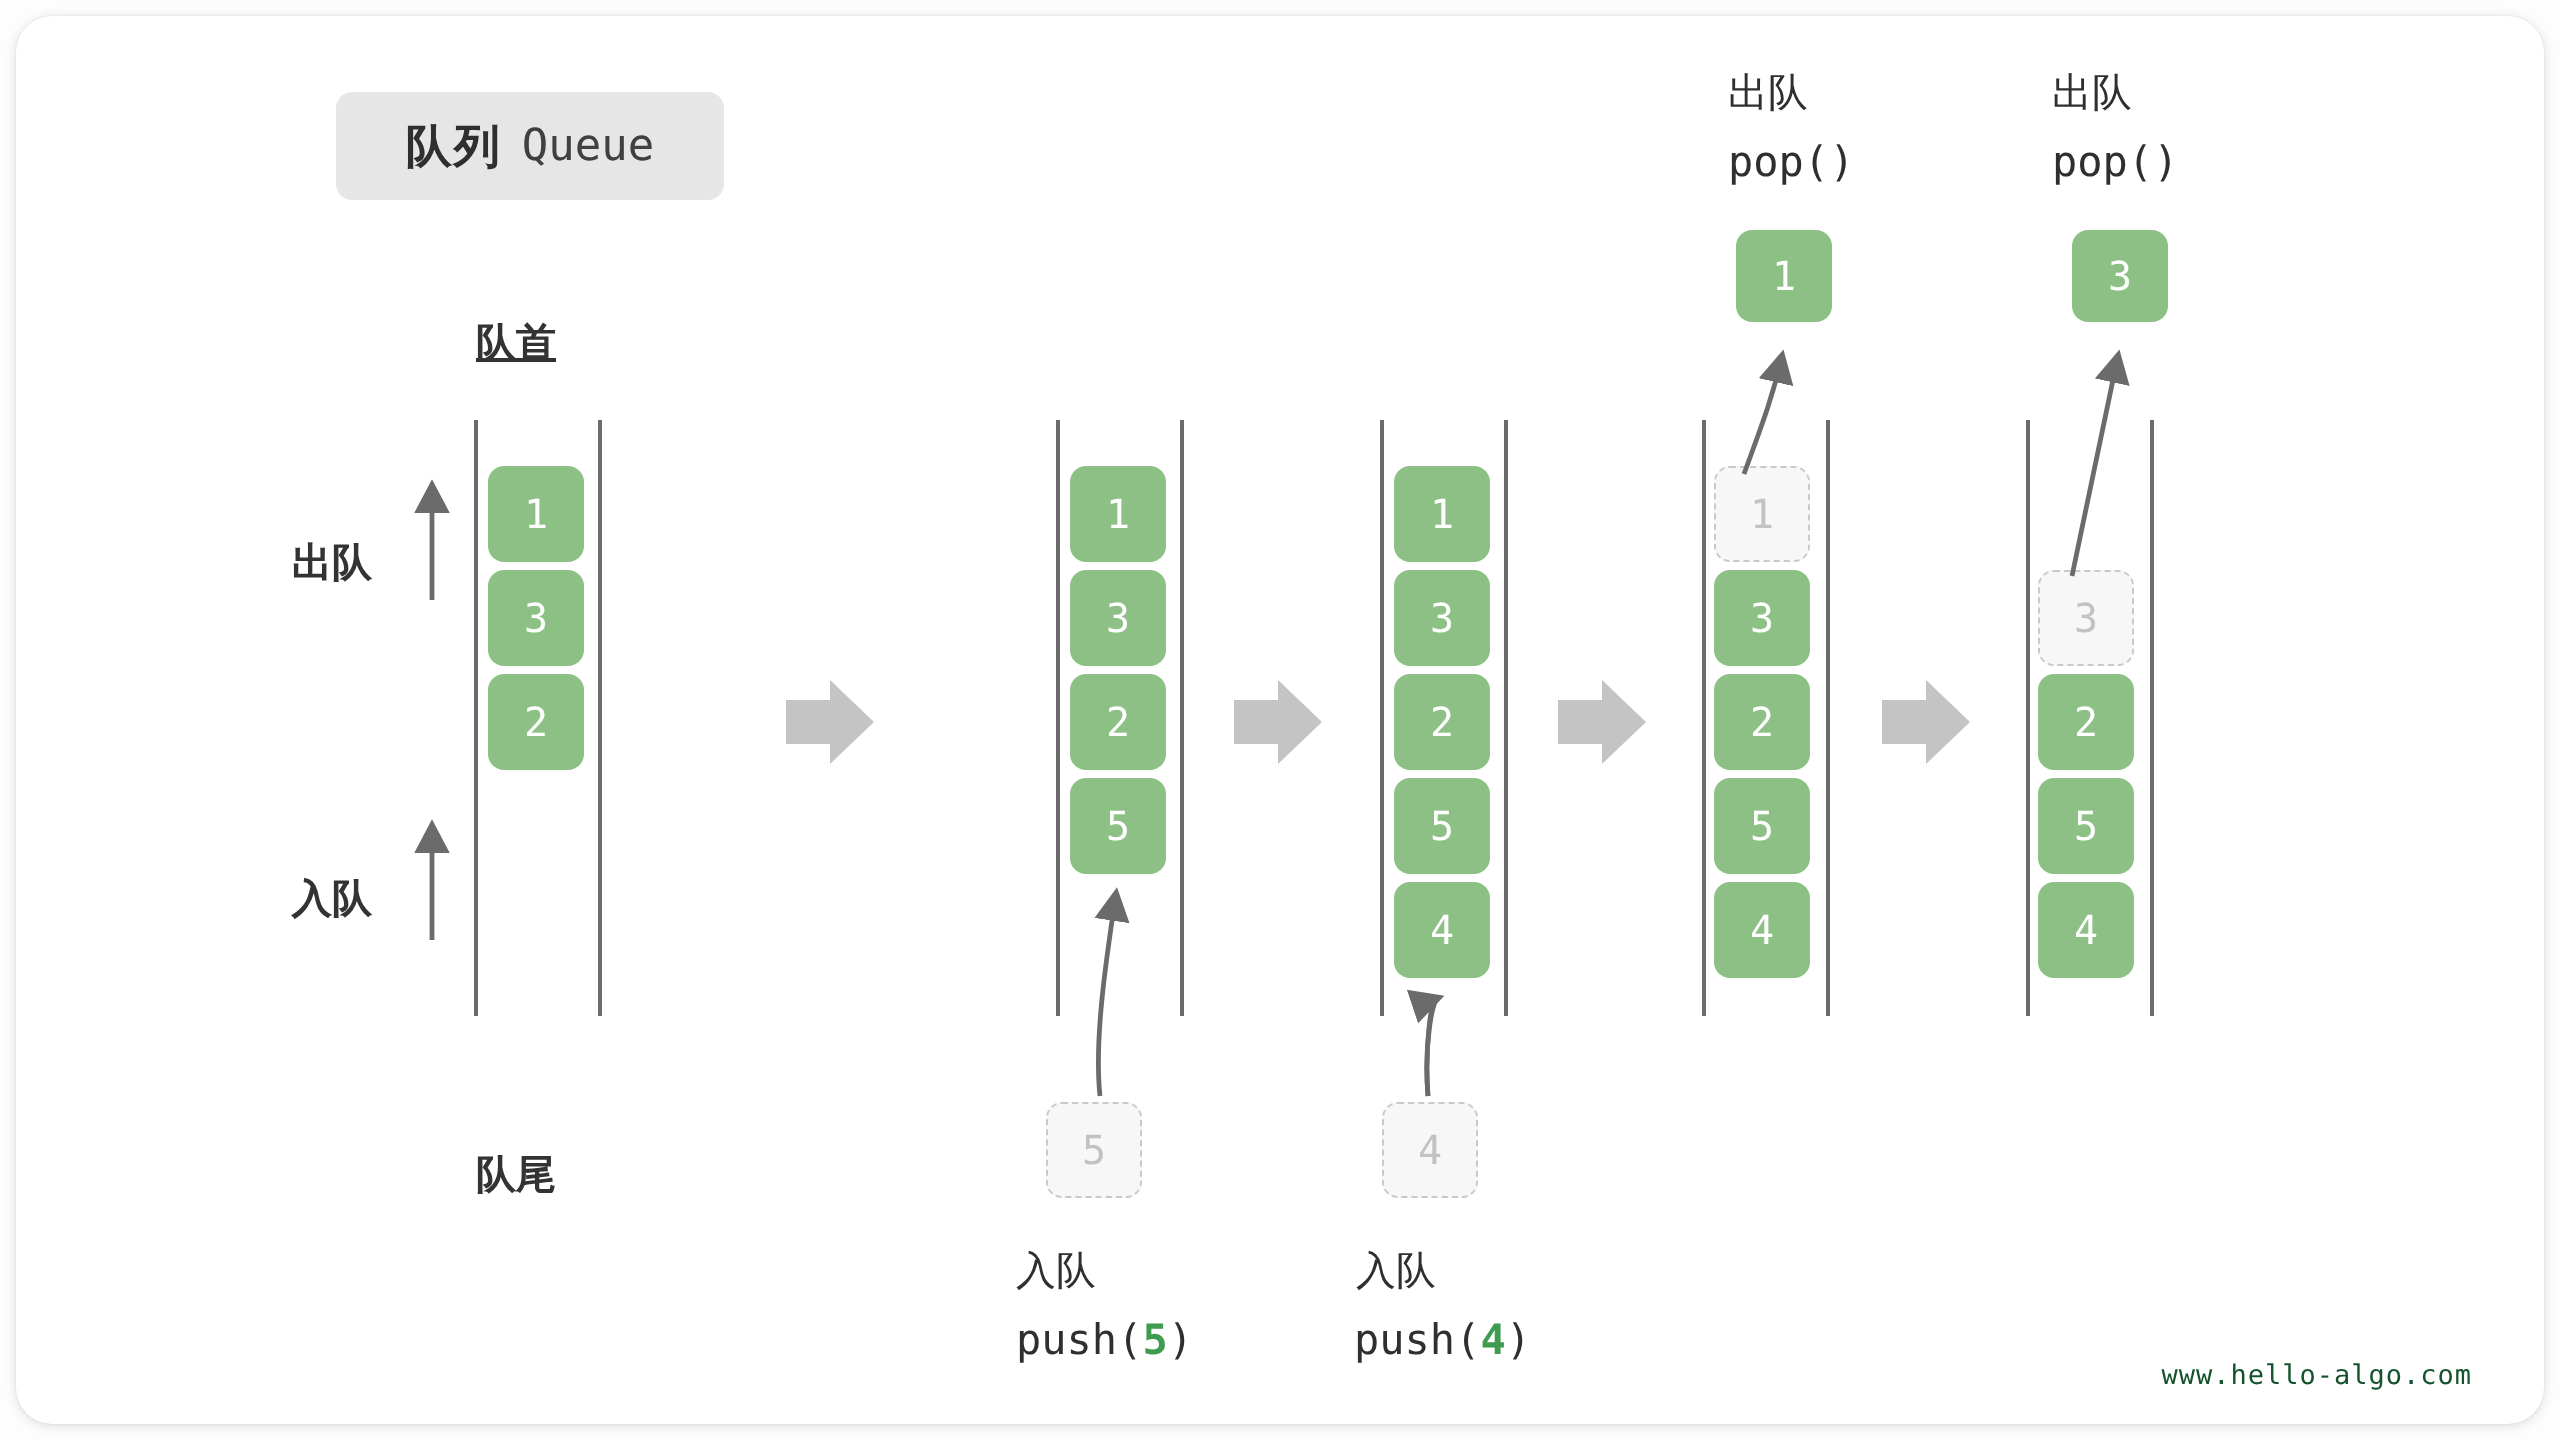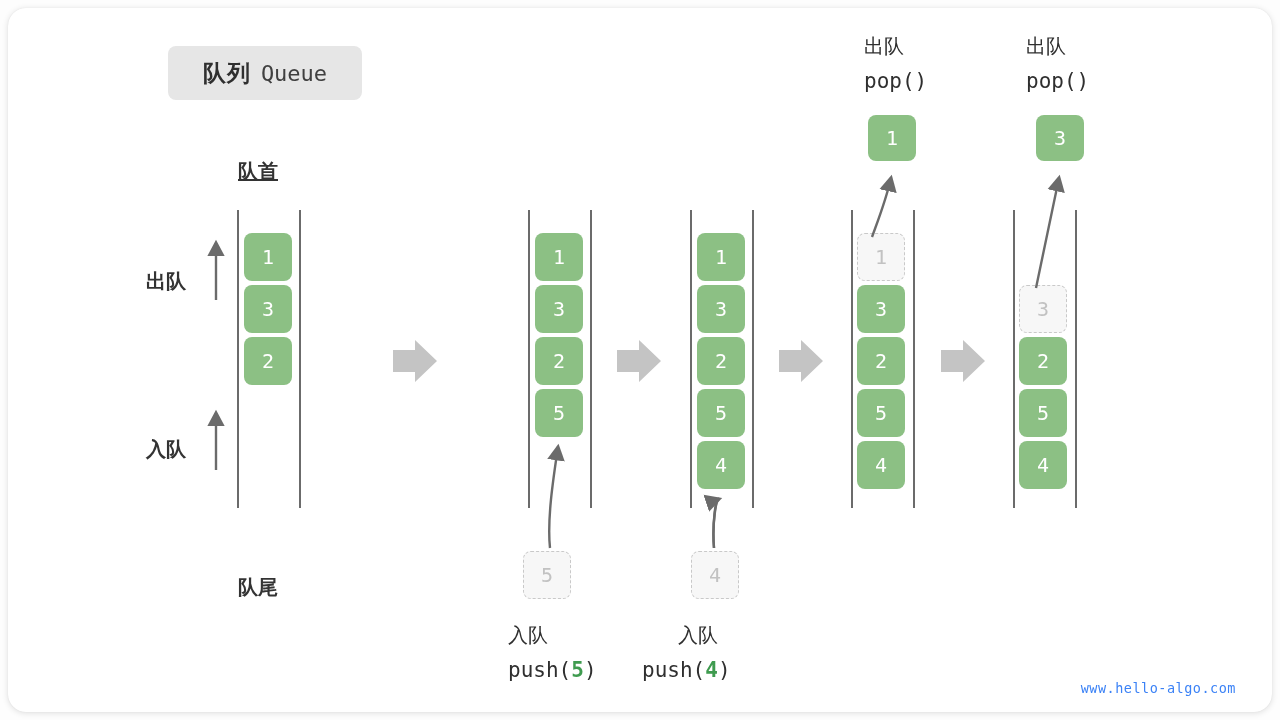--- a/index.html
+++ b/index.html
@@ -112,21 +112,21 @@
     width: 48px;
     height: 46px;
   }
 
   
   .watermark {
     position: absolute;
     right: 44px;
     bottom: 24px;
     font-size: 13.5px;
-    color: #3b82f6;
+    color: #14532d;
     font-family: "DejaVu Sans Mono", "Liberation Mono", monospace;
     letter-spacing: 0.5px;
   }
 
   svg.overlay {
     position: absolute;
     left: 0; top: 0;
     width: 1280px;
     height: 720px;
     pointer-events: none;
@@ -175,21 +175,21 @@
 
   <div class="cell" style="left:697px; top:233px;">1</div>
   <div class="cell" style="left:697px; top:285px;">3</div>
   <div class="cell" style="left:697px; top:337px;">2</div>
   <div class="cell" style="left:697px; top:389px;">5</div>
   <div class="cell" style="left:697px; top:441px;">4</div>
 
   <div class="cell ghost" style="left:691px; top:551px;">4</div>
 
   <div class="op-cn" style="left:678px; top:622px;">入队</div>
-  <div class="op-code" style="left:642px; top:658px;"><span>push(</span><span class="num">4</span><span>)</span></div>
+  <div class="op-code" style="left:677px; top:658px;"><span>push(</span><span class="num">4</span><span>)</span></div>
 
   <div class="op-cn" style="left:864px; top:33px;">出队</div>
   <div class="op-code" style="left:864px; top:69px;"><span>pop(</span><span class="num"></span><span>)</span></div>
 
   <div class="cell popped" style="left:868px; top:115px;">1</div>
 
   <div class="rail" style="left:851px; top:210px; height:298px;"></div>
   <div class="rail" style="left:913px; top:210px; height:298px;"></div>
 
   <div class="cell ghost" style="left:857px; top:233px;">1</div>

